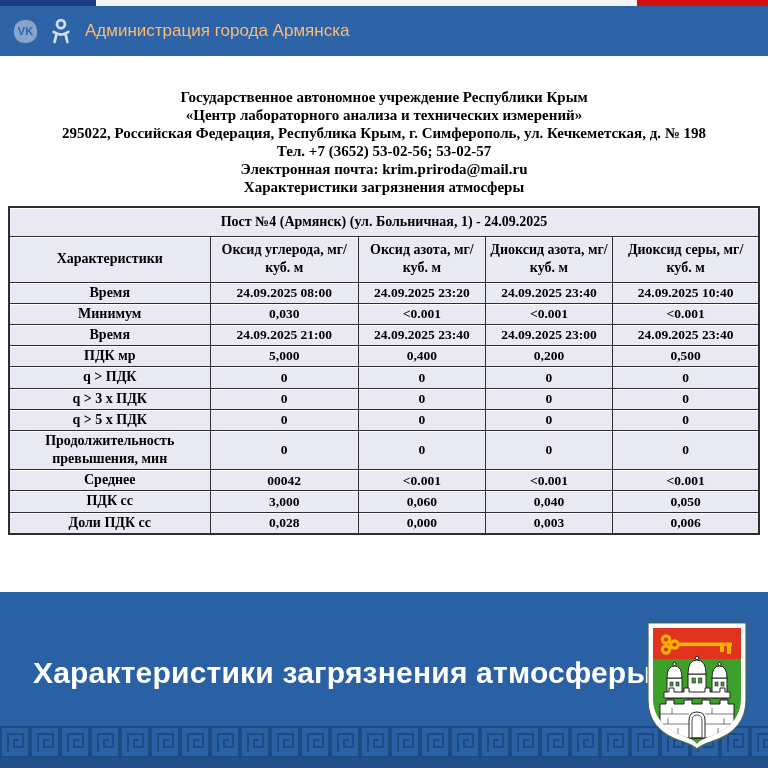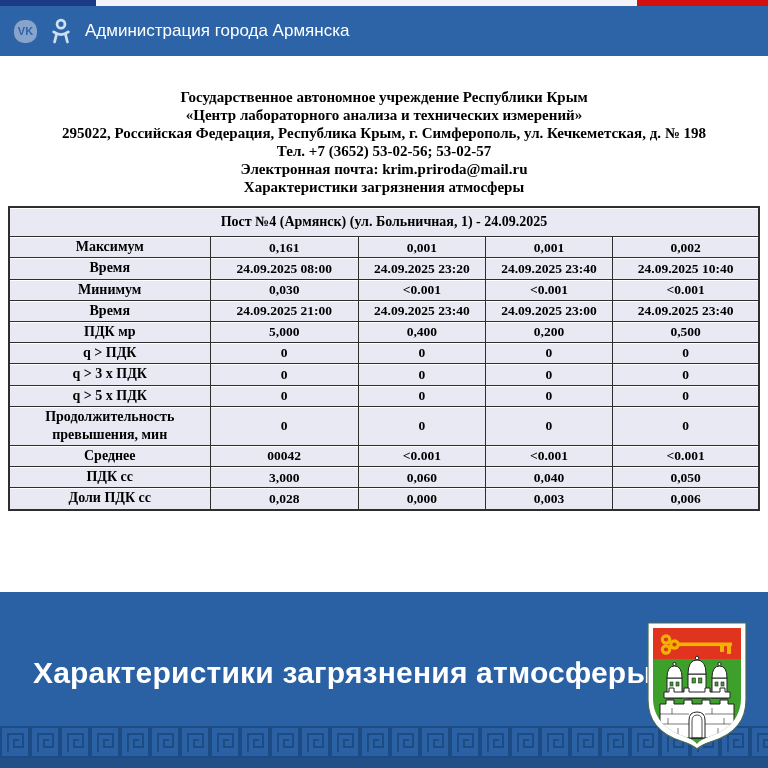--- a/index.html
+++ b/index.html
@@ -10,21 +10,21 @@
   .flag-strip{display:flex;height:6px;width:768px;}
   .flag-strip .seg-navy{width:96px;background:#1b3c85;}
   .flag-strip .seg-white{width:541px;background:#f2f4f7;}
   .flag-strip .seg-red{width:131px;background:#d40f0f;}
 
   
   .topbar{height:50px;background:#2d64a8;display:flex;align-items:center;padding-left:14px;box-sizing:border-box;}
   .vk-badge{width:23px;height:23px;border-radius:10px;background:#89a4cc;color:#2d64a8;
             font-weight:bold;font-size:11px;display:flex;align-items:center;justify-content:center;letter-spacing:0;}
   .ok-badge{margin-left:13px;display:flex;align-items:center;}
-  .topbar-title{margin-left:13px;color:#ffffff;font-size:17px;}
+  .topbar-title{margin-left:13px;color:#fdba74;font-size:17px;}
 
   
   .doc{width:768px;height:643px;background:#ffffff;box-sizing:border-box;padding-top:32px;}
   .doc-header{text-align:center;font-family:"Liberation Serif","DejaVu Serif",serif;
               font-weight:bold;color:#000;font-size:15px;line-height:18px;}
   .doc-header div{white-space:nowrap;}
 
   table.data{border-collapse:collapse;width:752px;margin:10px auto 0 auto;table-layout:fixed;
              font-family:"Liberation Serif","DejaVu Serif",serif;font-weight:bold;color:#000;
              border:2px solid #2e2e2e;padding-left:20px;}
@@ -79,27 +79,27 @@
       <col style="width:26.8%">
         <col style="width:19.8%">
         <col style="width:16.9%">
       <col style="width:17.0%">
         <col style="width:19.5%">
     </colgroup>
     <tbody>
       <tr>
         <td class="post-title" colspan="5">Пост №4 (Армянск) (ул. Больничная, 1) - 24.09.2025</td>
       </tr>
-        <tr>
-          <td>Максимум</td>
-          <td>0,161</td>
-          <td>0,001</td>
-          <td>0,001</td>
-          <td>0,002</td>
-        </tr>
+      <tr>
+        <td class="colhead">Характеристики</td>
+        <td class="colhead">Оксид углерода, мг/куб. м</td>
+        <td class="colhead">Оксид азота, мг/куб. м</td>
+        <td class="colhead">Диоксид азота, мг/куб. м</td>
+        <td class="colhead">Диоксид серы, мг/куб. м</td>
+      </tr>
         <tr>
           <td>Время</td>
           <td>24.09.2025 08:00</td>
           <td>24.09.2025 23:20</td>
           <td>24.09.2025 23:40</td>
           <td>24.09.2025 10:40</td>
         </tr>
         <tr>
           <td>Минимум</td>
           <td>0,030</td>

